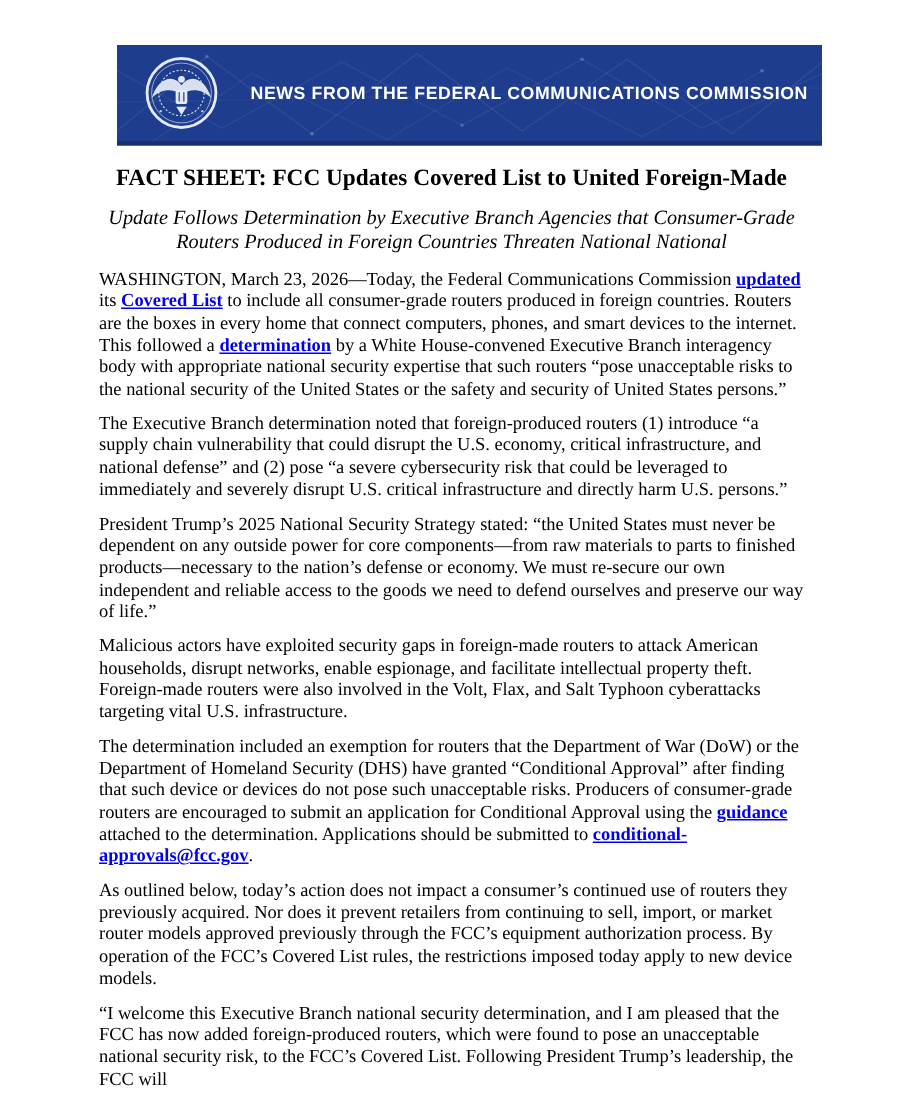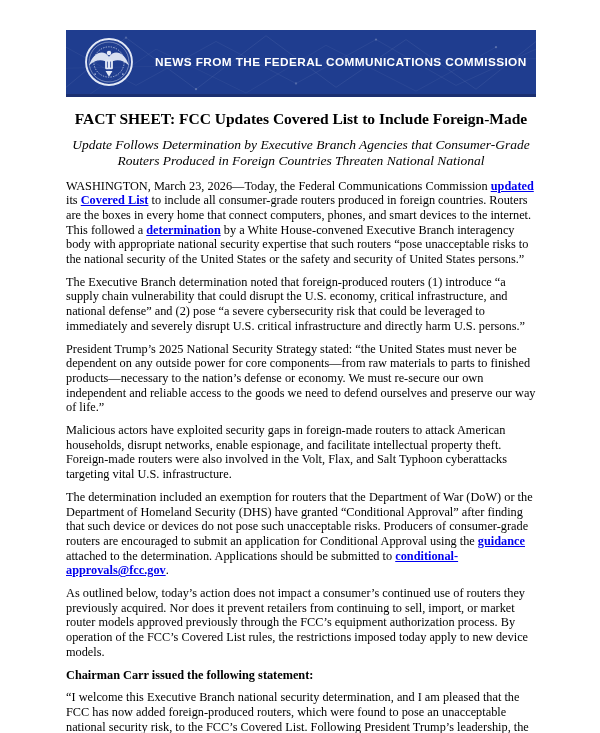--- a/index.html
+++ b/index.html
@@ -8,21 +8,21 @@
     background: #ffffff;
     overflow: hidden;
     font-family: "Liberation Serif", serif;
     color: #000000;
   }
   .page { position: absolute; inset: 0; width: 600px; height: 733px; background: #ffffff; }
 
   
   .band {
     position: absolute;
-    left: 66px; top: 30px;
+    left: 78px; top: 30px;
     width: 470px; height: 64px;
     background: var(--band-blue, #1f3d8f);
     border-bottom: 3px solid var(--band-border, #1b2f70);
     display: flex; align-items: center;
     overflow: hidden;
   }
   .mesh { position: absolute; left: 0; top: 0; width: 100%; height: 100%; }
   .seal { position: relative; width: 52px; height: 52px; margin-left: 17px; flex: 0 0 auto; }
   .seal svg { width: 52px; height: 52px; display: block; }
   .band-title {
@@ -85,31 +85,30 @@
         <circle cx="14" cy="44" r="0.9" fill="#e3e9f6" opacity="0.8"></circle>
         <circle cx="46" cy="44" r="0.9" fill="#e3e9f6" opacity="0.8"></circle>
       </svg>
     </div>
 
     <div class="band-title">NEWS FROM THE FEDERAL COMMUNICATIONS COMMISSION</div>
   </header>
 
   <main class="doc">
     <h1 class="title" id="title-lines">
-        <div>FACT SHEET: FCC Updates Covered List to Include Foreign-Made</div>
+        <div>FACT SHEET: FCC Updates Covered List to United Foreign-Made</div>
       </h1>
     <h2 class="subtitle" id="subtitle-lines">
         <div>Update Follows Determination by Executive Branch Agencies that Consumer-Grade</div>
         <div>Routers Produced in Foreign Countries Threaten National National</div>
       </h2>
     <div class="paragraphs" id="paragraphs">
         <p class="para"><span>WASHINGTON, March 23, 2026—Today, the Federal Communications Commission </span><a class="doc-link" href="#">updated</a><span> its </span><a class="doc-link" href="#">Covered List</a><span> to include all consumer-grade routers produced in foreign countries.  Routers are the boxes in every home that connect computers, phones, and smart devices to the internet.  This followed a </span><a class="doc-link" href="#">determination</a><span> by a White House-convened Executive Branch interagency body with appropriate national security expertise that such routers “pose unacceptable risks to the national security of the United States or the safety and security of United States persons.”</span></p>
         <p class="para"><span>The Executive Branch determination noted that foreign-produced routers (1) introduce “a supply chain vulnerability that could disrupt the U.S. economy, critical infrastructure, and national defense” and (2) pose “a severe cybersecurity risk that could be leveraged to immediately and severely disrupt U.S. critical infrastructure and directly harm U.S. persons.”</span></p>
         <p class="para"><span>President Trump’s 2025 National Security Strategy stated: “the United States must never be dependent on any outside power for core components—from raw materials to parts to finished products—necessary to the nation’s defense or economy.  We must re-secure our own independent and reliable access to the goods we need to defend ourselves and preserve our way of life.”</span></p>
         <p class="para"><span>Malicious actors have exploited security gaps in foreign-made routers to attack American households, disrupt networks, enable espionage, and facilitate intellectual property theft.  Foreign-made routers were also involved in the Volt, Flax, and Salt Typhoon cyberattacks targeting vital U.S. infrastructure.</span></p>
         <p class="para"><span>The determination included an exemption for routers that the Department of War (DoW) or the Department of Homeland Security (DHS) have granted “Conditional Approval” after finding that such device or devices do not pose such unacceptable risks.  Producers of consumer-grade routers are encouraged to submit an application for Conditional Approval using the </span><a class="doc-link" href="#">guidance</a><span> attached to the determination.  Applications should be submitted to </span><a class="doc-link" href="#">conditional-approvals@fcc.gov</a><span>.</span></p>
         <p class="para"><span>As outlined below, today’s action does not impact a consumer’s continued use of routers they previously acquired.  Nor does it prevent retailers from continuing to sell, import, or market router models approved previously through the FCC’s equipment authorization process.  By operation of the FCC’s Covered List rules, the restrictions imposed today apply to new device models.</span></p>
-        <p class="para bold"><span>Chairman Carr issued the following statement:</span></p>
         <p class="para"><span>“I welcome this Executive Branch national security determination, and I am pleased that the FCC has now added foreign-produced routers, which were found to pose an unacceptable national security risk, to the FCC’s Covered List.  Following President Trump’s leadership, the FCC will</span></p>
       </div>
   </main>
 
 </div>
 
 </body></html>

